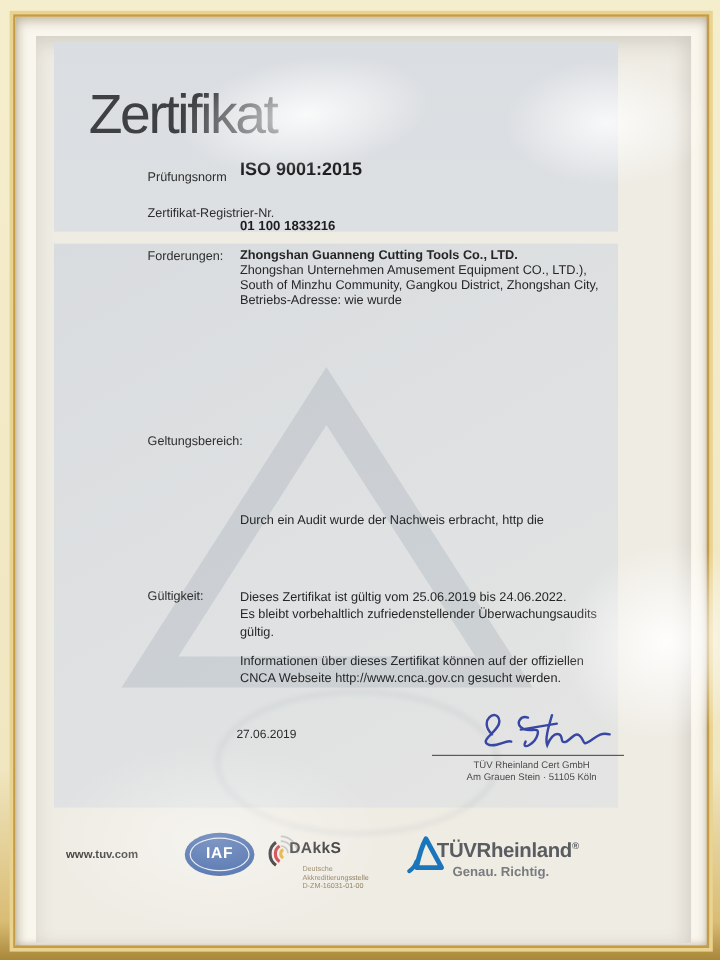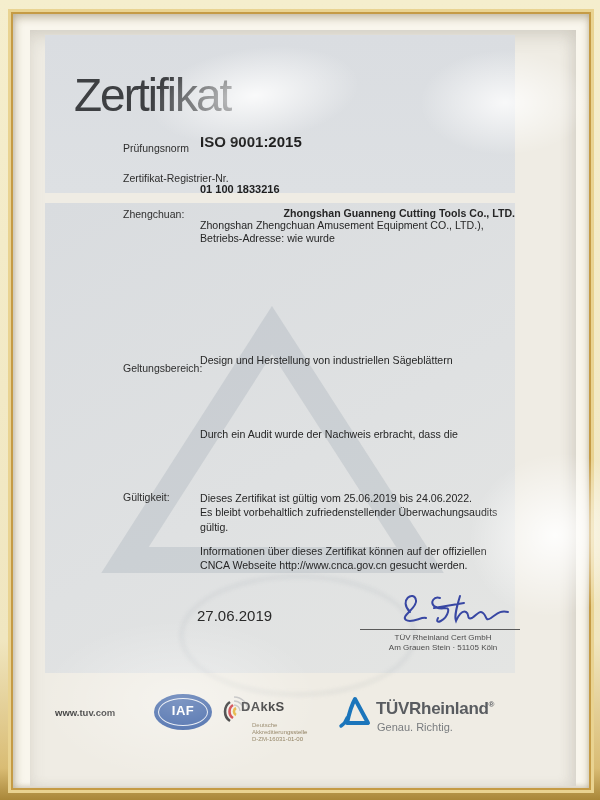--- a/index.html
+++ b/index.html
@@ -17,43 +17,43 @@
   .panel-body{top:173px;height:470px;background:linear-gradient(150deg,#d9dcdf 0%,#dfe1e2 55%,#e4e5e3 100%);}
   .wm{position:absolute;left:0;top:0;pointer-events:none;}
   .seal{position:absolute;left:150px;top:545px;width:230px;height:115px;border-radius:50%;
         border:3px solid rgba(130,140,155,.15);filter:blur(2px);}
   .title{position:absolute;left:44px;top:42px;margin:0;font-size:46px;font-weight:400;
          letter-spacing:-2px;color:#3e4043;line-height:1;}
   .lbl{position:absolute;left:45px;font-size:10.5px;color:#2e2e2e;padding-left:48px;}
   .val{position:absolute;left:170px;font-size:10.6px;color:#262626;line-height:12.3px;width:315px;}
   .std{font-size:15px;font-weight:700;color:#1e1e1e;}
   .reg{font-size:11px;font-weight:700;color:#1e1e1e;}
-  .bold{font-weight:700;text-align:right;}
+  .bold{font-weight:700;}
   .para{line-height:14.4px;}
-  .date{position:absolute;left:167px;top:577px;font-size:15px;color:#2a2a2a;}
+  .date{position:absolute;left:167px;top:577px;font-size:10px;color:#2a2a2a;}
   .sig{position:absolute;left:360px;top:558px;}
   .sigline{position:absolute;left:330px;top:599px;width:160px;height:1px;background:#5a5a5a;}
   .org{position:absolute;left:328px;top:603px;width:170px;text-align:center;
        font-size:8px;line-height:9.5px;color:#4c4c4c;}
   .website{position:absolute;left:25px;top:677px;font-size:9.5px;font-weight:700;color:#3c3c3c;}
   .iaf{position:absolute;left:125px;top:665px;width:56px;height:34px;border-radius:50%;
        background:#27509b;box-shadow:0 0 0 1px #27509b;}
   .iaf-ring{position:absolute;left:3px;top:3px;right:3px;bottom:3px;border-radius:50%;
             border:1px solid rgba(255,255,255,.85);}
   .iaf-txt{position:absolute;left:0;right:0;top:8px;text-align:center;color:#fff;
            font-size:13px;font-weight:700;letter-spacing:.5px;}
   .dakks-arcs{position:absolute;left:190px;top:664px;}
   .dakks-name{position:absolute;left:211px;top:669px;font-size:13px;font-weight:700;
               color:#333;letter-spacing:.3px;}
   .dakks-sub{position:absolute;left:222px;top:692px;font-size:6px;line-height:6.8px;color:#8f7f5f;}
   .tuv-tri{position:absolute;left:305px;top:664px;}
-  .tuv-brand{position:absolute;left:346px;top:669px;font-size:17px;font-weight:700;
+  .tuv-brand{position:absolute;left:334px;top:669px;font-size:17px;font-weight:700;
              color:#595c60;letter-spacing:-.3px;}
   .tuv-brand sup{font-size:8px;}
-  .tuv-tag{position:absolute;left:347px;top:691px;font-size:11px;font-weight:400;color:#797c7f;}
+  .tuv-tag{position:absolute;left:347px;top:691px;font-size:11px;font-weight:700;color:#797c7f;}
   .glare{position:absolute;pointer-events:none;}
   .g-a{left:150px;top:48px;width:210px;height:95px;transform:rotate(-8deg);
        background:radial-gradient(closest-side,rgba(255,255,255,.85),rgba(255,255,255,0));}
   .g-b{left:420px;top:50px;width:170px;height:105px;
        background:radial-gradient(closest-side,rgba(255,255,255,.8),rgba(255,255,255,0));}
   .g-c{left:430px;top:420px;width:250px;height:230px;transform:rotate(-28deg);
        background:radial-gradient(closest-side,rgba(255,255,255,.9),rgba(255,255,255,0) 70%);}
   .g-d{left:40px;top:620px;width:280px;height:160px;
        background:radial-gradient(closest-side,rgba(255,255,255,.4),rgba(255,255,255,0));}
 </style>
@@ -73,32 +73,32 @@
     <div class="seal"></div>
 
     <h1 class="title">Zertifikat</h1>
 
     <div class="lbl" style="top:112px">Prüfungsnorm</div>
     <div class="val std" style="top:106px">ISO 9001:2015</div>
 
     <div class="lbl" style="top:142px">Zertifikat-Registrier-Nr.</div>
     <div class="val reg" style="top:153px">01 100 1833216</div>
 
-    <div class="lbl" style="top:178px">Zhengchuan:</div>
+    <div class="lbl" style="top:178px">Forderungen:</div>
     <div class="val" style="top:177px">
       <div class="bold">Zhongshan Guanneng Cutting Tools Co., LTD.</div>
-      <div>Zhongshan Zhengchuan Amusement Equipment CO., LTD.),</div>
+      <div>Zhongshan Unternehmen Amusement Equipment CO., LTD.),</div>
+      <div>South of Minzhu Community, Gangkou District, Zhongshan City,</div>
       <div>Betriebs-Adresse: wie wurde</div>
     </div>
 
     <div class="lbl" style="top:332px">Geltungsbereich:</div>
-    <div class="val" style="top:324px">Design und Herstellung von industriellen Sägeblättern</div>
 
     <div class="val para" style="top:397px">
-      <div>Durch ein Audit wurde der Nachweis erbracht, dass die</div>
+      <div>Durch ein Audit wurde der Nachweis erbracht, http die</div>
     </div>
 
     <div class="lbl" style="top:461px">Gültigkeit:</div>
     <div class="val para" style="top:461px">
       <div>Dieses Zertifikat ist gültig vom 25.06.2019 bis 24.06.2022.</div>
       <div>Es bleibt vorbehaltlich zufriedenstellender Überwachungsaudits</div>
       <div>gültig.</div>
     </div>
 
     <div class="val para" style="top:514px">

